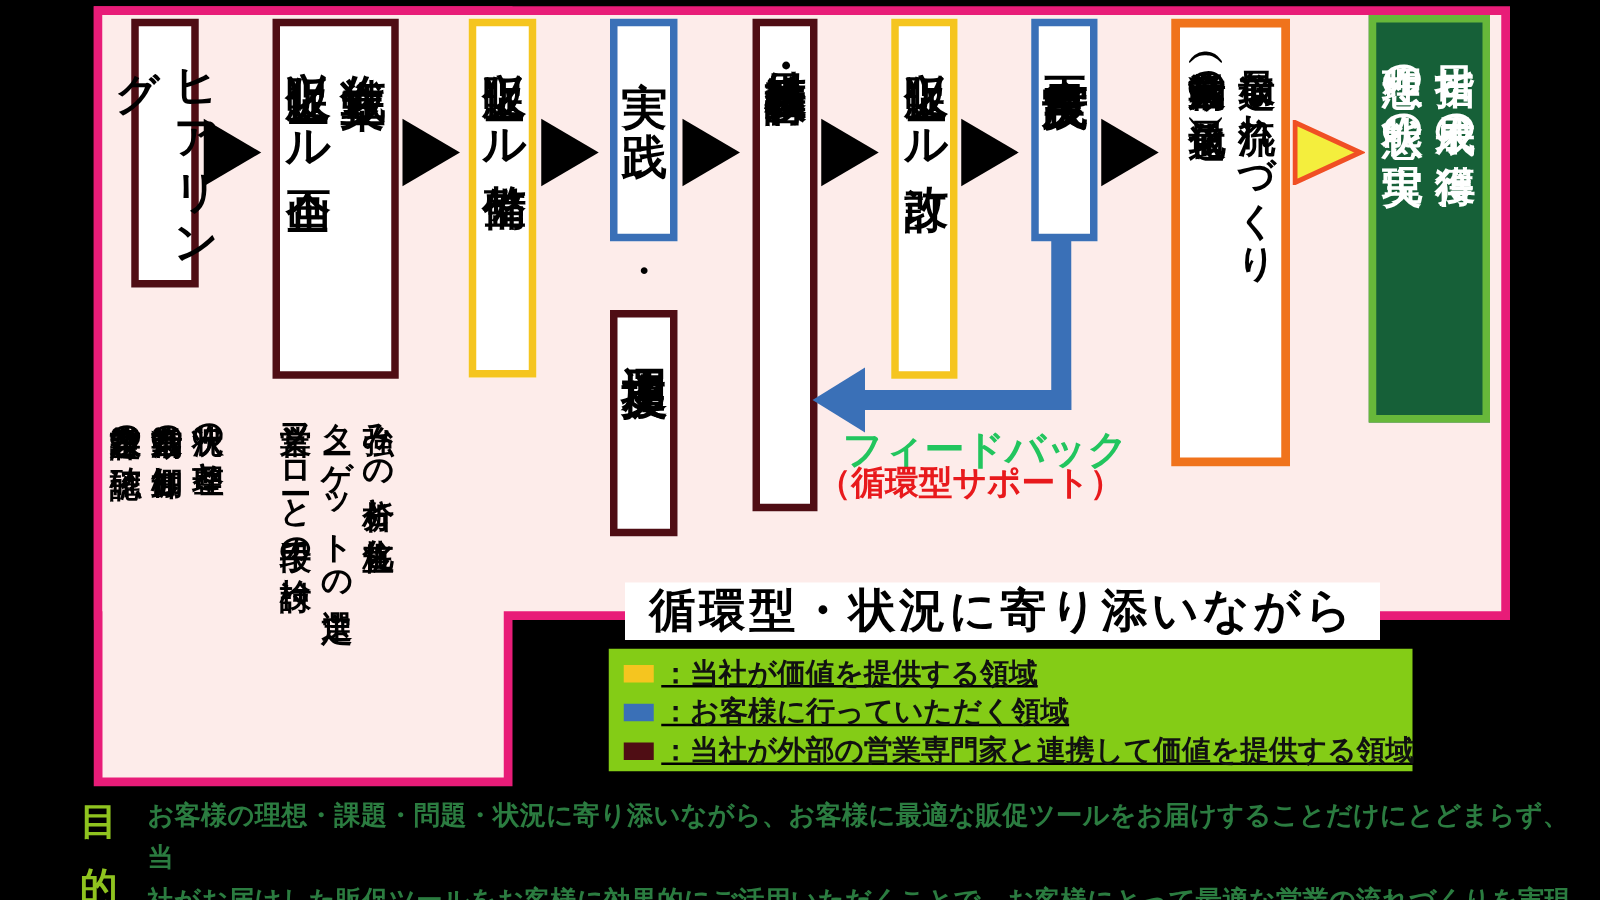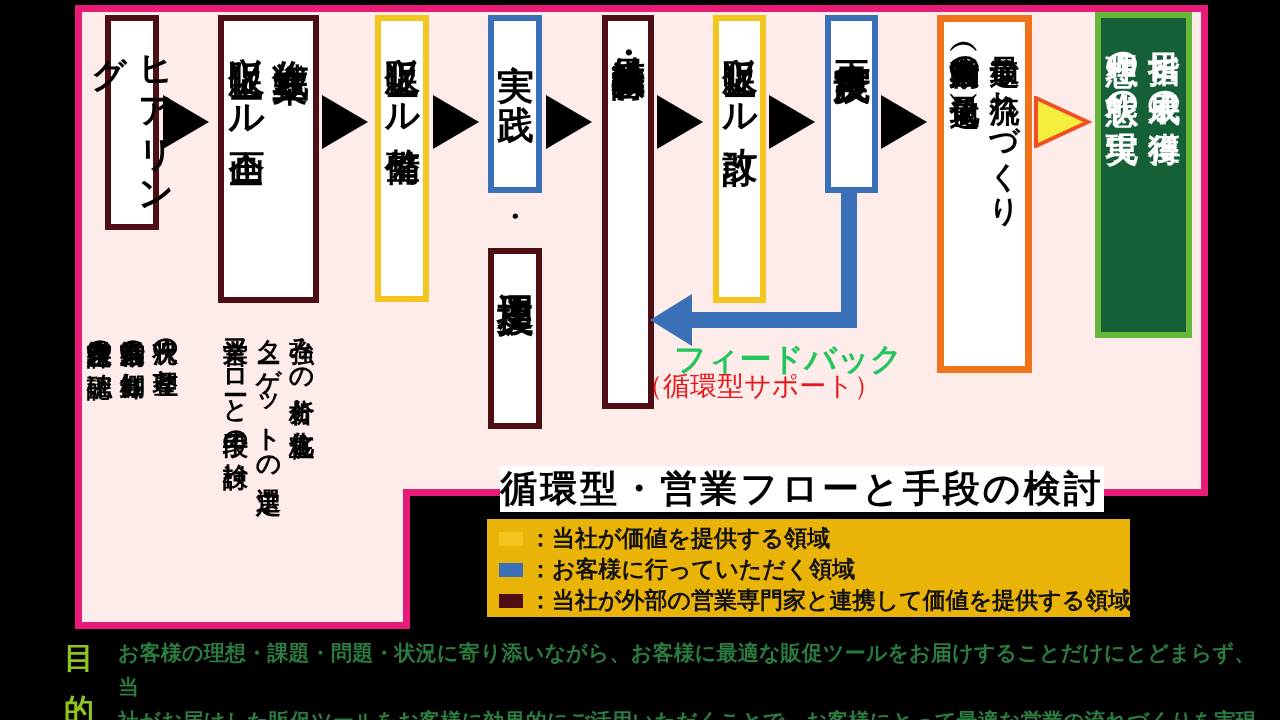--- a/index.html
+++ b/index.html
@@ -48,34 +48,34 @@
        border-bottom:27px solid transparent;border-left:46px solid #000;}
   .a1{left:163px;}.a2{left:322px;}.a3{left:433px;}.a4{left:546px;}
   .a5{left:657px;}.a6{left:769px;}.a7{left:881px;}
   .goal-arrow{left:1034px;top:96px;}
   
   .fb-v{left:841px;top:192px;width:16px;height:136px;background:#3a70b7;}
   .fb-h{left:690px;top:312px;width:167px;height:16px;background:#3a70b7;}
   .fb-head{left:650px;top:294px;width:0;height:0;border-top:26px solid transparent;
         border-bottom:26px solid transparent;border-right:42px solid #3a70b7;}
   .fb-label{left:674px;top:338px;font-size:32px;font-weight:bold;color:#22c55e;text-align:center;}
-  .fb-sub{left:636px;top:368px;font-size:27px;font-weight:normal;color:#e8191c;}
+  .fb-sub{left:654px;top:368px;font-size:27px;font-weight:bold;color:#e8191c;}
   
   .vlist{position:absolute;top:320px;height:312px;writing-mode:vertical-rl;
          text-orientation:mixed;white-space:pre-line;font-weight:bold;color:#000;
          font-size:25px;line-height:1.32;letter-spacing:1px;}
   .listB{left:82px;width:100px;}
   .listA{left:216px;width:102px;}
   
   .sup-title{left:500px;top:466px;width:604px;height:46px;background:#fff;
       color:#000;font-size:37px;font-weight:bold;letter-spacing:3px;
       line-height:46px;text-align:center;}
-  .legend{left:487px;top:519px;width:643px;height:98px;background:#eab308;
+  .legend{left:487px;top:519px;width:643px;height:98px;background:#84cc16;
       display:flex;flex-direction:column;justify-content:space-around;
-      padding:4px 0 4px 12px;box-sizing:border-box;}
+      padding:4px 0 4px 12px;box-sizing:border-box;text-decoration:underline;}
   .lrow{display:flex;align-items:center;gap:6px;}
   .sq{width:24px;height:14px;flex:0 0 auto;}
   .sq1{background:#f5c51f;}.sq2{background:#4f0d14;}.sq3{background:#3a70b7;}
   .ltext{font-size:23px;font-weight:600;color:#111;white-space:nowrap;}
   
   .purp-label{left:64px;top:632px;font-size:30px;font-weight:bold;color:#8fc31f;
       line-height:52px;white-space:pre-line;}
   .purp-text{left:118px;top:636px;width:1150px;font-size:21px;font-weight:bold;
       color:#2b7c40;line-height:34px;white-space:pre-line;letter-spacing:0.2px;}
 </style>
@@ -140,21 +140,21 @@
 <div class="abs fb-label">フィードバック</div>
 <div class="abs fb-sub">（循環型サポート）</div>
 
 <div class="vlist listB">状況の整理と
 営業活動の棚卸し
 営業課題の確認</div>
 <div class="vlist listA">強みの分析と化粧直し
 ターゲットの選定
 営業フローと手段の検討</div>
 
-<div class="abs sup-title">循環型・営業フローと手段の検討</div>
+<div class="abs sup-title">循環型・状況に寄り添いながら</div>
 <div class="abs legend">
   <div class="lrow">
     <span class="sq sq1"></span>
     <span class="ltext">：当社が価値を提供する領域</span>
   </div>
   <div class="lrow">
     <span class="sq sq3"></span>
     <span class="ltext">：お客様に行っていただく領域</span>
   </div>
   <div class="lrow">

